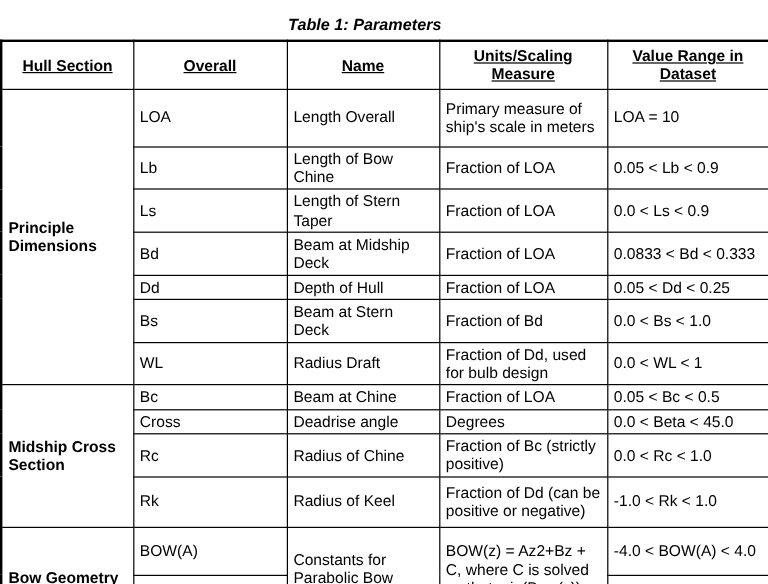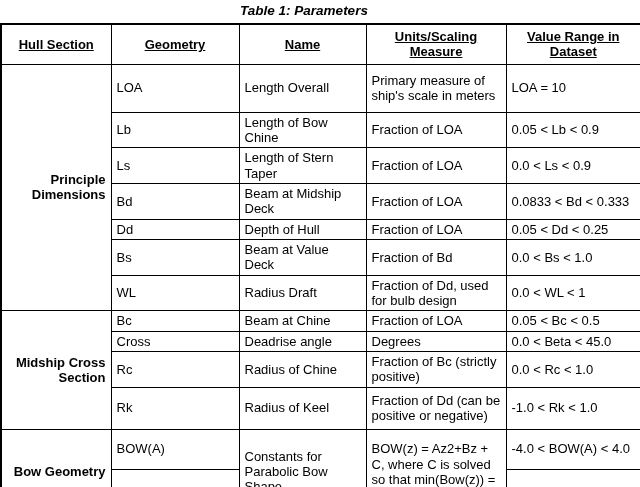--- a/index.html
+++ b/index.html
@@ -7,21 +7,21 @@
     width: 640px;
     height: 487px;
     overflow: hidden;
     background: #ffffff;
     font-family: "Liberation Sans", sans-serif;
     color: #000000;
   }
   .page {
     width: 608px;
     height: 487px;
-    padding-top: 3px;
+    padding-top: 13px;
   }
   .title {
     text-align: center;
     font-weight: bold;
     font-style: italic;
     font-size: 13.5px;
     margin-bottom: 5px;
   }
   table.params {
     width: 640px;
@@ -43,42 +43,42 @@
     text-align: left;
     overflow: hidden;
   }
   th {
     text-align: center;
     font-weight: bold;
     text-decoration: underline;
     padding: 4px 6px;
   }
   td.section-label {
-    text-align: right;
+    text-align: left;
     font-weight: bold;
   }
 </style>
 </head>
 <body>
 
 <div class="page">
   <div class="title">Table 1: Parameters</div>
 
   <table class="params">
     <colgroup>
       <col class="c-section">
         <col class="c-variable">
         <col class="c-name">
         <col class="c-units">
         <col class="c-range">
     </colgroup>
     <thead>
       <tr style="height:38px;">
         <th>Hull Section</th>
-        <th>Geometry</th>
+        <th>Overall</th>
         <th>Name</th>
         <th>Units/Scaling Measure</th>
         <th>Value Range in Dataset</th>
       </tr>
     </thead>
     <tbody>
 
       <tr style="height:48px;">
         <td class="section-label" rowspan="7">Principle Dimensions</td>
         <td>LOA</td>
@@ -105,21 +105,21 @@
         <td>0.0833 &lt; Bd &lt; 0.333</td>
       </tr>
       <tr style="height:20px;">
         <td>Dd</td>
         <td>Depth of Hull</td>
         <td>Fraction of LOA</td>
         <td>0.05 &lt; Dd &lt; 0.25</td>
       </tr>
       <tr style="height:32px;">
         <td>Bs</td>
-        <td>Beam at Value Deck</td>
+        <td>Beam at Stern Deck</td>
         <td>Fraction of Bd</td>
         <td>0.0 &lt; Bs &lt; 1.0</td>
       </tr>
       <tr style="height:34px;">
         <td>WL</td>
         <td>Radius Draft</td>
         <td>Fraction of Dd, used for bulb design</td>
         <td>0.0 &lt; WL &lt; 1</td>
       </tr>
 

